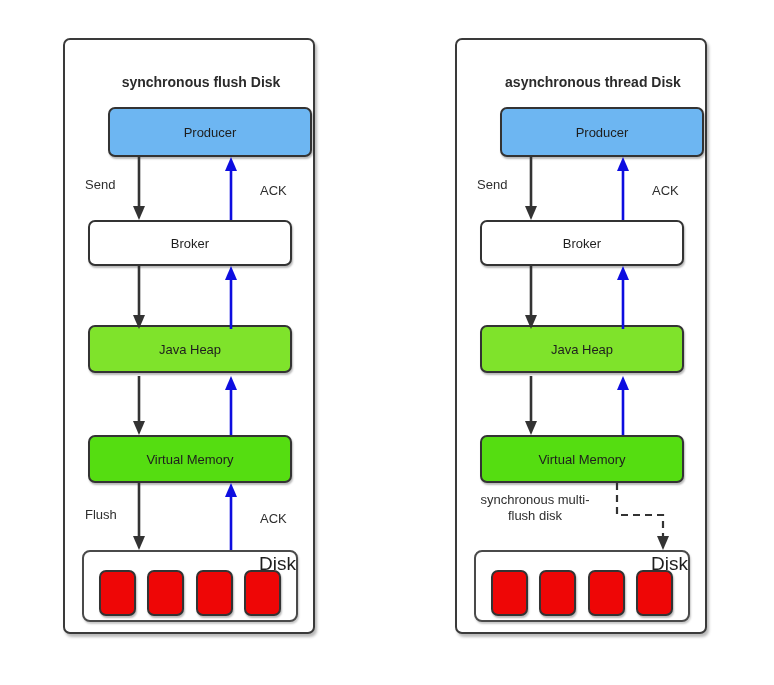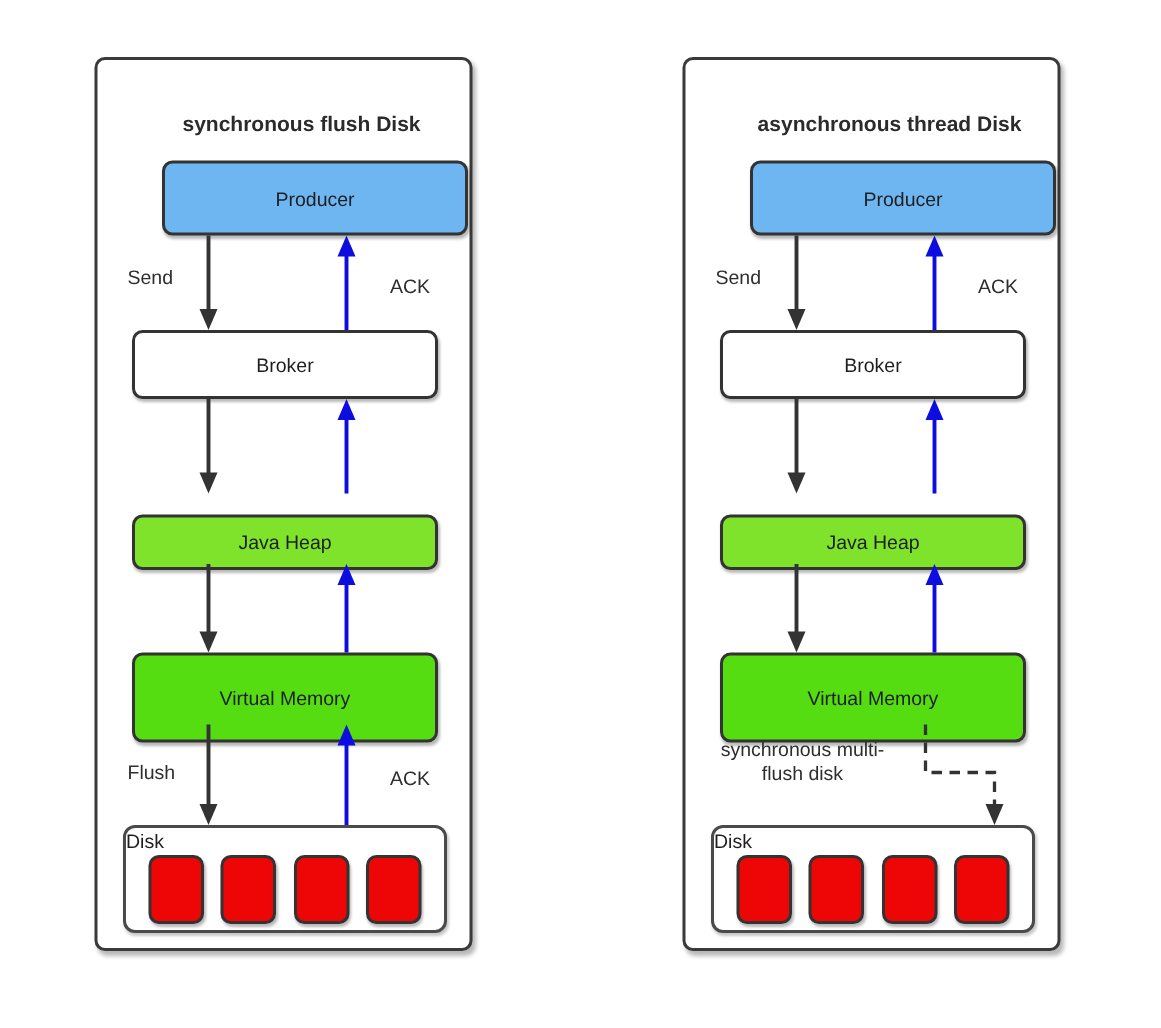--- a/index.html
+++ b/index.html
@@ -48,42 +48,42 @@
     justify-content: center;
     border: 2px solid var(--outline, #333333);
     border-radius: 7px;
     font-size: 13px;
     color: #1e1e1e;
     box-sizing: border-box;
     box-shadow: 1px 2px 2px rgba(0,0,0,0.28);
   }
   .node.producer       { top: 67px;  height: 50px; background: var(--producer_fill, #6db6f2); margin-left: 20px; }
   .node.broker         { top: 180px; height: 46px; background: var(--broker_fill, #ffffff); }
-  .node.java-heap      { top: 303px; height: 37px; background: var(--java_heap_fill, #7fe32b); }
-  .node.virtual-memory { top: 395px; height: 60px; background: var(--virtual_memory_fill, #55dd11); }
+  .node.java-heap      { top: 285px; height: 48px; background: var(--java_heap_fill, #7fe32b); }
+  .node.virtual-memory { top: 395px; height: 48px; background: var(--virtual_memory_fill, #55dd11); }
 
   .disk {
     position: absolute;
     left: 17px;
     top: 510px;
     width: 216px;
     height: 72px;
     background: #ffffff;
     border: 2px solid #4a4a4a;
     border-radius: 8px;
     box-sizing: border-box;
     box-shadow: 1px 2px 2px rgba(0,0,0,0.22);
   }
   .disk-label {
     position: absolute;
     top: 1px;
     left: 0;
     width: 100%;
-    text-align: left;
-    font-size: 13px;
+    text-align: right;
+    font-size: 19px;
     color: #1e1e1e;
   }
   .disk-cells {
     position: absolute;
     left: 0;
     top: 18px;
     width: 100%;
     padding: 0 15px;
     box-sizing: border-box;
     display: flex;

